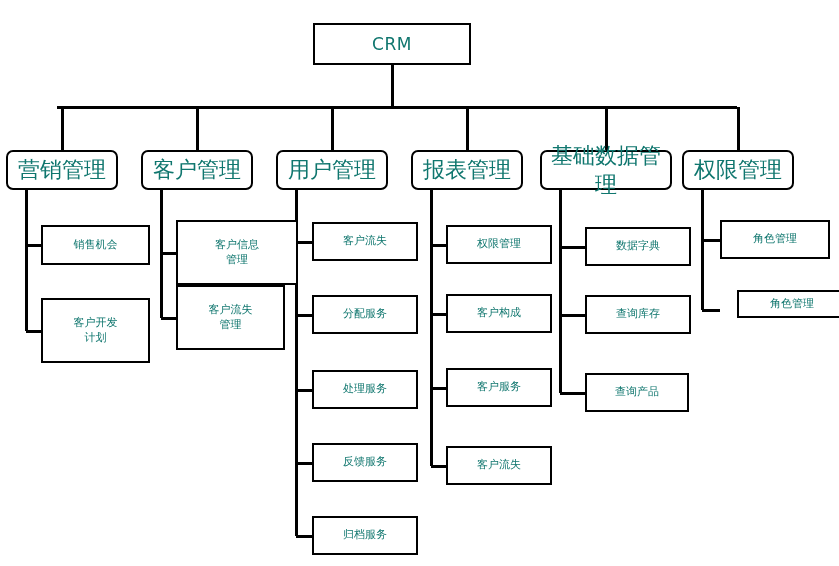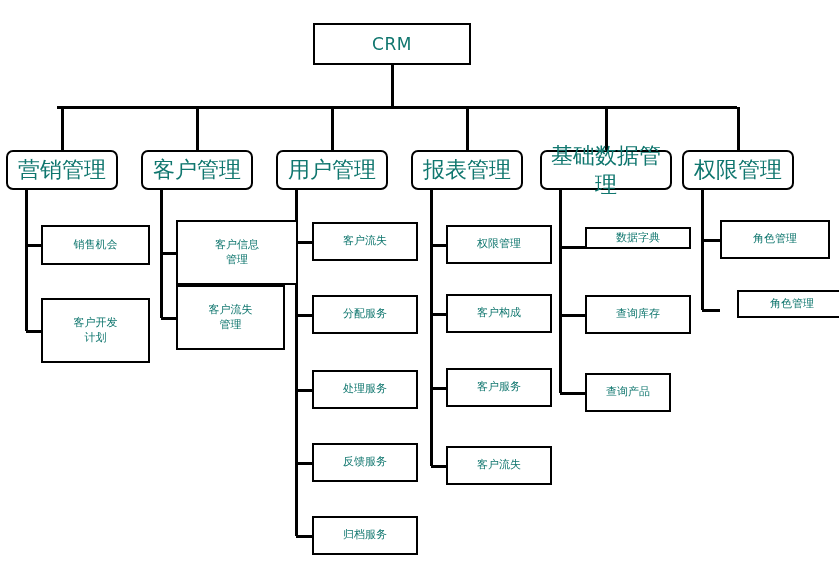--- a/index.html
+++ b/index.html
@@ -105,21 +105,21 @@
       <div class="node leaf" style="left: 312px; top: 295px; width: 106px; height: 39px;">分配服务</div>
       <div class="node leaf" style="left: 312px; top: 370px; width: 106px; height: 39px;">处理服务</div>
       <div class="node leaf" style="left: 312px; top: 443px; width: 106px; height: 39px;">反馈服务</div>
       <div class="node leaf" style="left: 312px; top: 516px; width: 106px; height: 39px;">归档服务</div>
       <div class="node level2" style="left: 411px; top: 150px; width: 112px; height: 40px;">报表管理</div>
       <div class="node leaf" style="left: 446px; top: 225px; width: 106px; height: 39px;">权限管理</div>
       <div class="node leaf" style="left: 446px; top: 294px; width: 106px; height: 39px;">客户构成</div>
       <div class="node leaf" style="left: 446px; top: 368px; width: 106px; height: 39px;">客户服务</div>
       <div class="node leaf" style="left: 446px; top: 446px; width: 106px; height: 39px;">客户流失</div>
       <div class="node level2" style="left: 540px; top: 150px; width: 132px; height: 40px;">基础数据管理</div>
-      <div class="node leaf" style="left: 585px; top: 227px; width: 106px; height: 22px;">数据字典</div>
+      <div class="node leaf" style="left: 585px; top: 227px; width: 106px; height: 39px;">数据字典</div>
       <div class="node leaf" style="left: 585px; top: 295px; width: 106px; height: 39px;">查询库存</div>
-      <div class="node leaf" style="left: 585px; top: 373px; width: 86px; height: 39px;">查询产品</div>
+      <div class="node leaf" style="left: 585px; top: 373px; width: 104px; height: 39px;">查询产品</div>
       <div class="node level2" style="left: 682px; top: 150px; width: 112px; height: 40px;">权限管理</div>
       <div class="node leaf" style="left: 720px; top: 220px; width: 110px; height: 39px;">角色管理</div>
       <div class="node leaf" style="left: 737px; top: 290px; width: 110px; height: 28px;">角色管理</div>
     </div>
 
 </div>
 
 </body></html>

